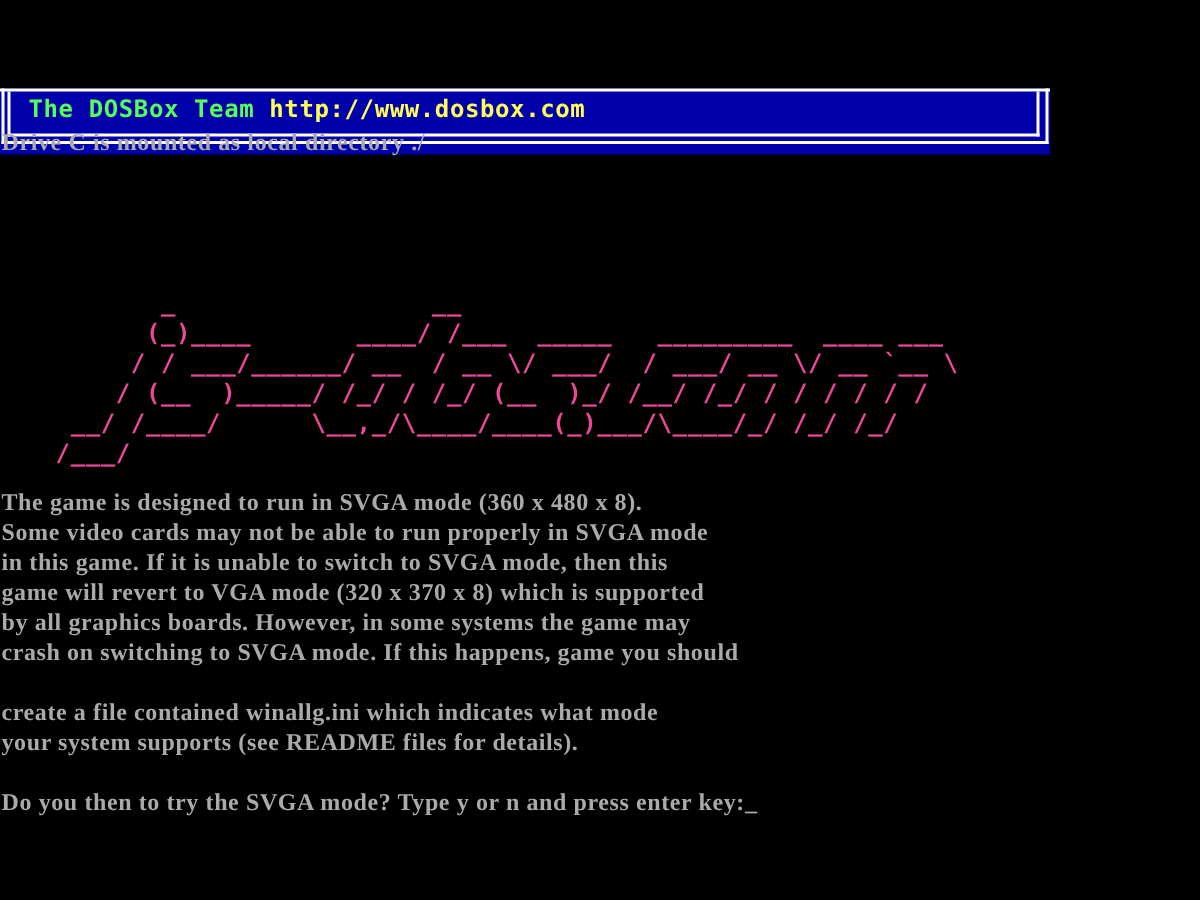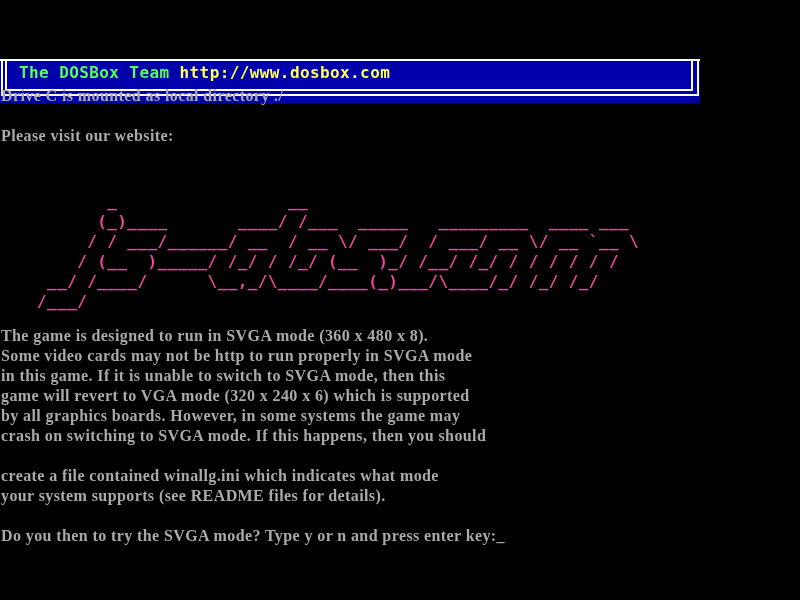--- a/index.html
+++ b/index.html
@@ -76,34 +76,33 @@
     <div class="bline b-left-out"></div>
     <div class="bline b-left-in"></div>
     <div class="bline b-right-out"></div>
     <div class="bline b-right-in"></div>
     <div class="bline b-bot-in"></div>
     <div class="bline b-bot-out"></div>
     <div class="banner-text"><span class="green">The DOSBox Team </span><span class="yellow">http://www.dosbox.com</span></div>
   </div>
 
   <div class="line" style="top:86px">Drive C is mounted as local directory ./</div>
-  <div class="line" style="top:126px">Please visit our website:</div>
 
   <pre class="art">         _                 __
         (_)____       ____/ /___  _____   _________  ____ ___
        / / ___/______/ __  / __ \/ ___/  / ___/ __ \/ __ `__ \
       / (__  )_____/ /_/ / /_/ (__  )_/ /__/ /_/ / / / / / /
    __/ /____/      \__,_/\____/____(_)___/\____/_/ /_/ /_/
   /___/</pre>
 
 
   <div class="line" style="top:326px">The game is designed to run in SVGA mode (360 x 480 x 8).</div>
-  <div class="line" style="top:346px">Some video cards may not be http to run properly in SVGA mode</div>
+  <div class="line" style="top:346px">Some video cards may not be able to run properly in SVGA mode</div>
   <div class="line" style="top:366px">in this game. If it is unable to switch to SVGA mode, then this</div>
-  <div class="line" style="top:386px">game will revert to VGA mode (320 x 240 x 6) which is supported</div>
+  <div class="line" style="top:386px">game will revert to VGA mode (320 x 370 x 8) which is supported</div>
   <div class="line" style="top:406px">by all graphics boards. However, in some systems the game may</div>
-  <div class="line" style="top:426px">crash on switching to SVGA mode. If this happens, then you should</div>
+  <div class="line" style="top:426px">crash on switching to SVGA mode. If this happens, game you should</div>
   <div class="line" style="top:466px">create a file contained winallg.ini which indicates what mode</div>
   <div class="line" style="top:486px">your system supports (see README files for details).</div>
 
   <div class="line" style="top:526px"><span>Do you then to try the SVGA mode? Type y or n and press enter key:</span><span class="cursor">_</span></div>
 
 </div>
 
 </body></html>

